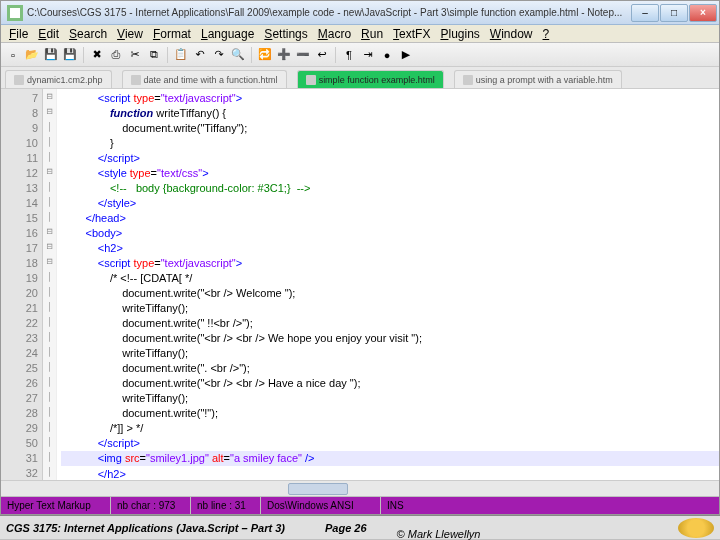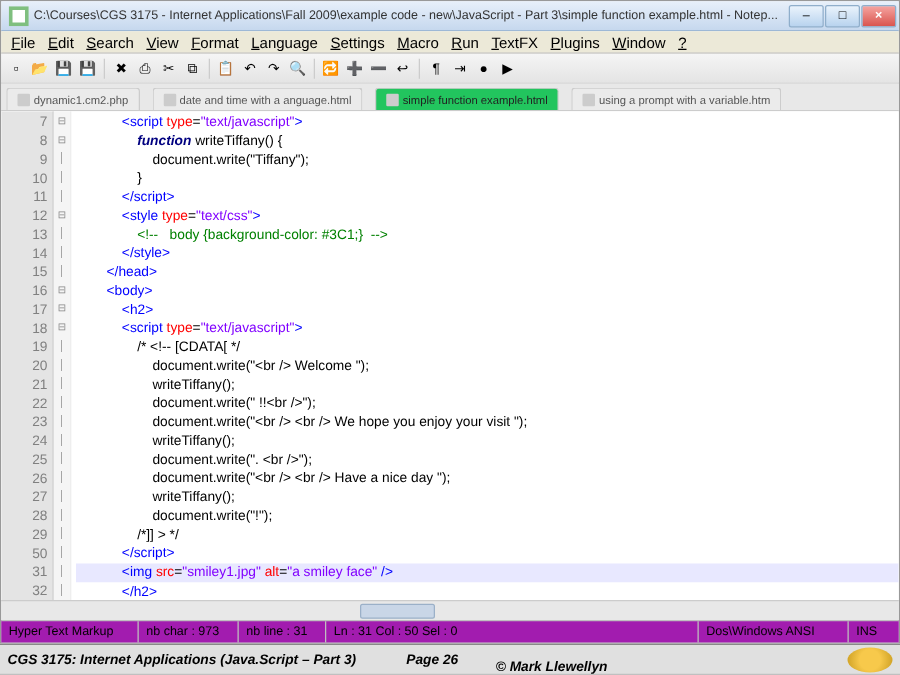--- a/index.html
+++ b/index.html
@@ -34,21 +34,21 @@
   .code .t-com { color:#008000; }
   .code .t-kw { color:#000080; font-weight:bold; font-style:italic; }
   .code .t-txt { color:#000; }
   .scrollbar-b { height:16px; background:#e8e8e8; border-top:1px solid #ccc; position:relative; }
   .scrollbar-b .thumb { position:absolute; left:40%; top:2px; width:60px; height:12px; background:#c9d6e7; border:1px solid #9bb0c8; border-radius:2px; }
   .statusbar { height:18px; background:#a21caf; border-top:1px solid #bfbfbf; display:flex; align-items:center; font-size:10px; }
   .statusbar .cell { padding:0 6px; border-right:1px solid #bfbfbf; height:100%; display:flex; align-items:center; }
   .footer { height:24px; background:#e0e0e0; display:flex; align-items:center; padding:0 6px; font-size:11px; font-style:italic; border-top:1px solid #888; }
   .footer .f1 { flex:0 0 auto; font-weight:bold; }
   .footer .f2 { flex:0 0 auto; margin-left:40px; font-weight:bold; }
-  .footer .f3 { flex:0 0 auto; margin-left:30px; font-weight:bold;margin-top:12px; }
+  .footer .f3 { flex:0 0 auto; margin-left:30px; font-weight:normal;margin-top:12px; }
   .footer .logo { margin-left:auto; width:36px; height:20px; border-radius:50%; background:radial-gradient(circle,#f7c94b 40%,#c89a1e 100%); }
   .hl-line { background:#e8e8ff; display:inline-block; width:100%; }
 </style>
 </head>
 <body>
 
 <div class="window">
 
   <div class="titlebar">
     <svg class="title-icon" viewBox="0 0 16 16">
@@ -106,21 +106,21 @@
       <div class="tbicon">▶</div>
     </div>
 
   <div class="tabs" id="tabs">
       <div class="tab">
         <span class="tabic"></span>
         <span>dynamic1.cm2.php</span>
       </div>
       <div class="tab">
         <span class="tabic"></span>
-        <span>date and time with a anguage.html</span>
+        <span>date and time with a function.html</span>
       </div>
       <div class="tab active">
         <span class="tabic"></span>
         <span>simple function example.html</span>
       </div>
       <div class="tab">
         <span class="tabic"></span>
         <span>using a prompt with a variable.htm</span>
       </div>
     </div>
@@ -186,21 +186,20 @@
   </div>
 
   <div class="scrollbar-b">
     <div class="thumb"></div>
   </div>
 
   <div class="statusbar">
     <div class="cell" style="flex:0 0 110px">Hyper Text Markup</div>
     <div class="cell" style="flex:0 0 80px">nb char : 973</div>
     <div class="cell" style="flex:0 0 70px">nb line : 31</div>
-    <div class="cell" style="flex:1">Ln : 31   Col : 50   Sel : 0</div>
     <div class="cell" style="flex:0 0 120px">Dos\Windows  ANSI</div>
     <div class="cell" style="flex:0 0 40px;border-right:none">INS</div>
   </div>
 </div>
 
 <div class="footer">
   <span class="f1">CGS 3175: Internet Applications (Java.Script – Part 3)</span>
   <span class="f2">Page 26</span>
   <span class="f3">© Mark Llewellyn</span>
   <span class="logo"></span>

